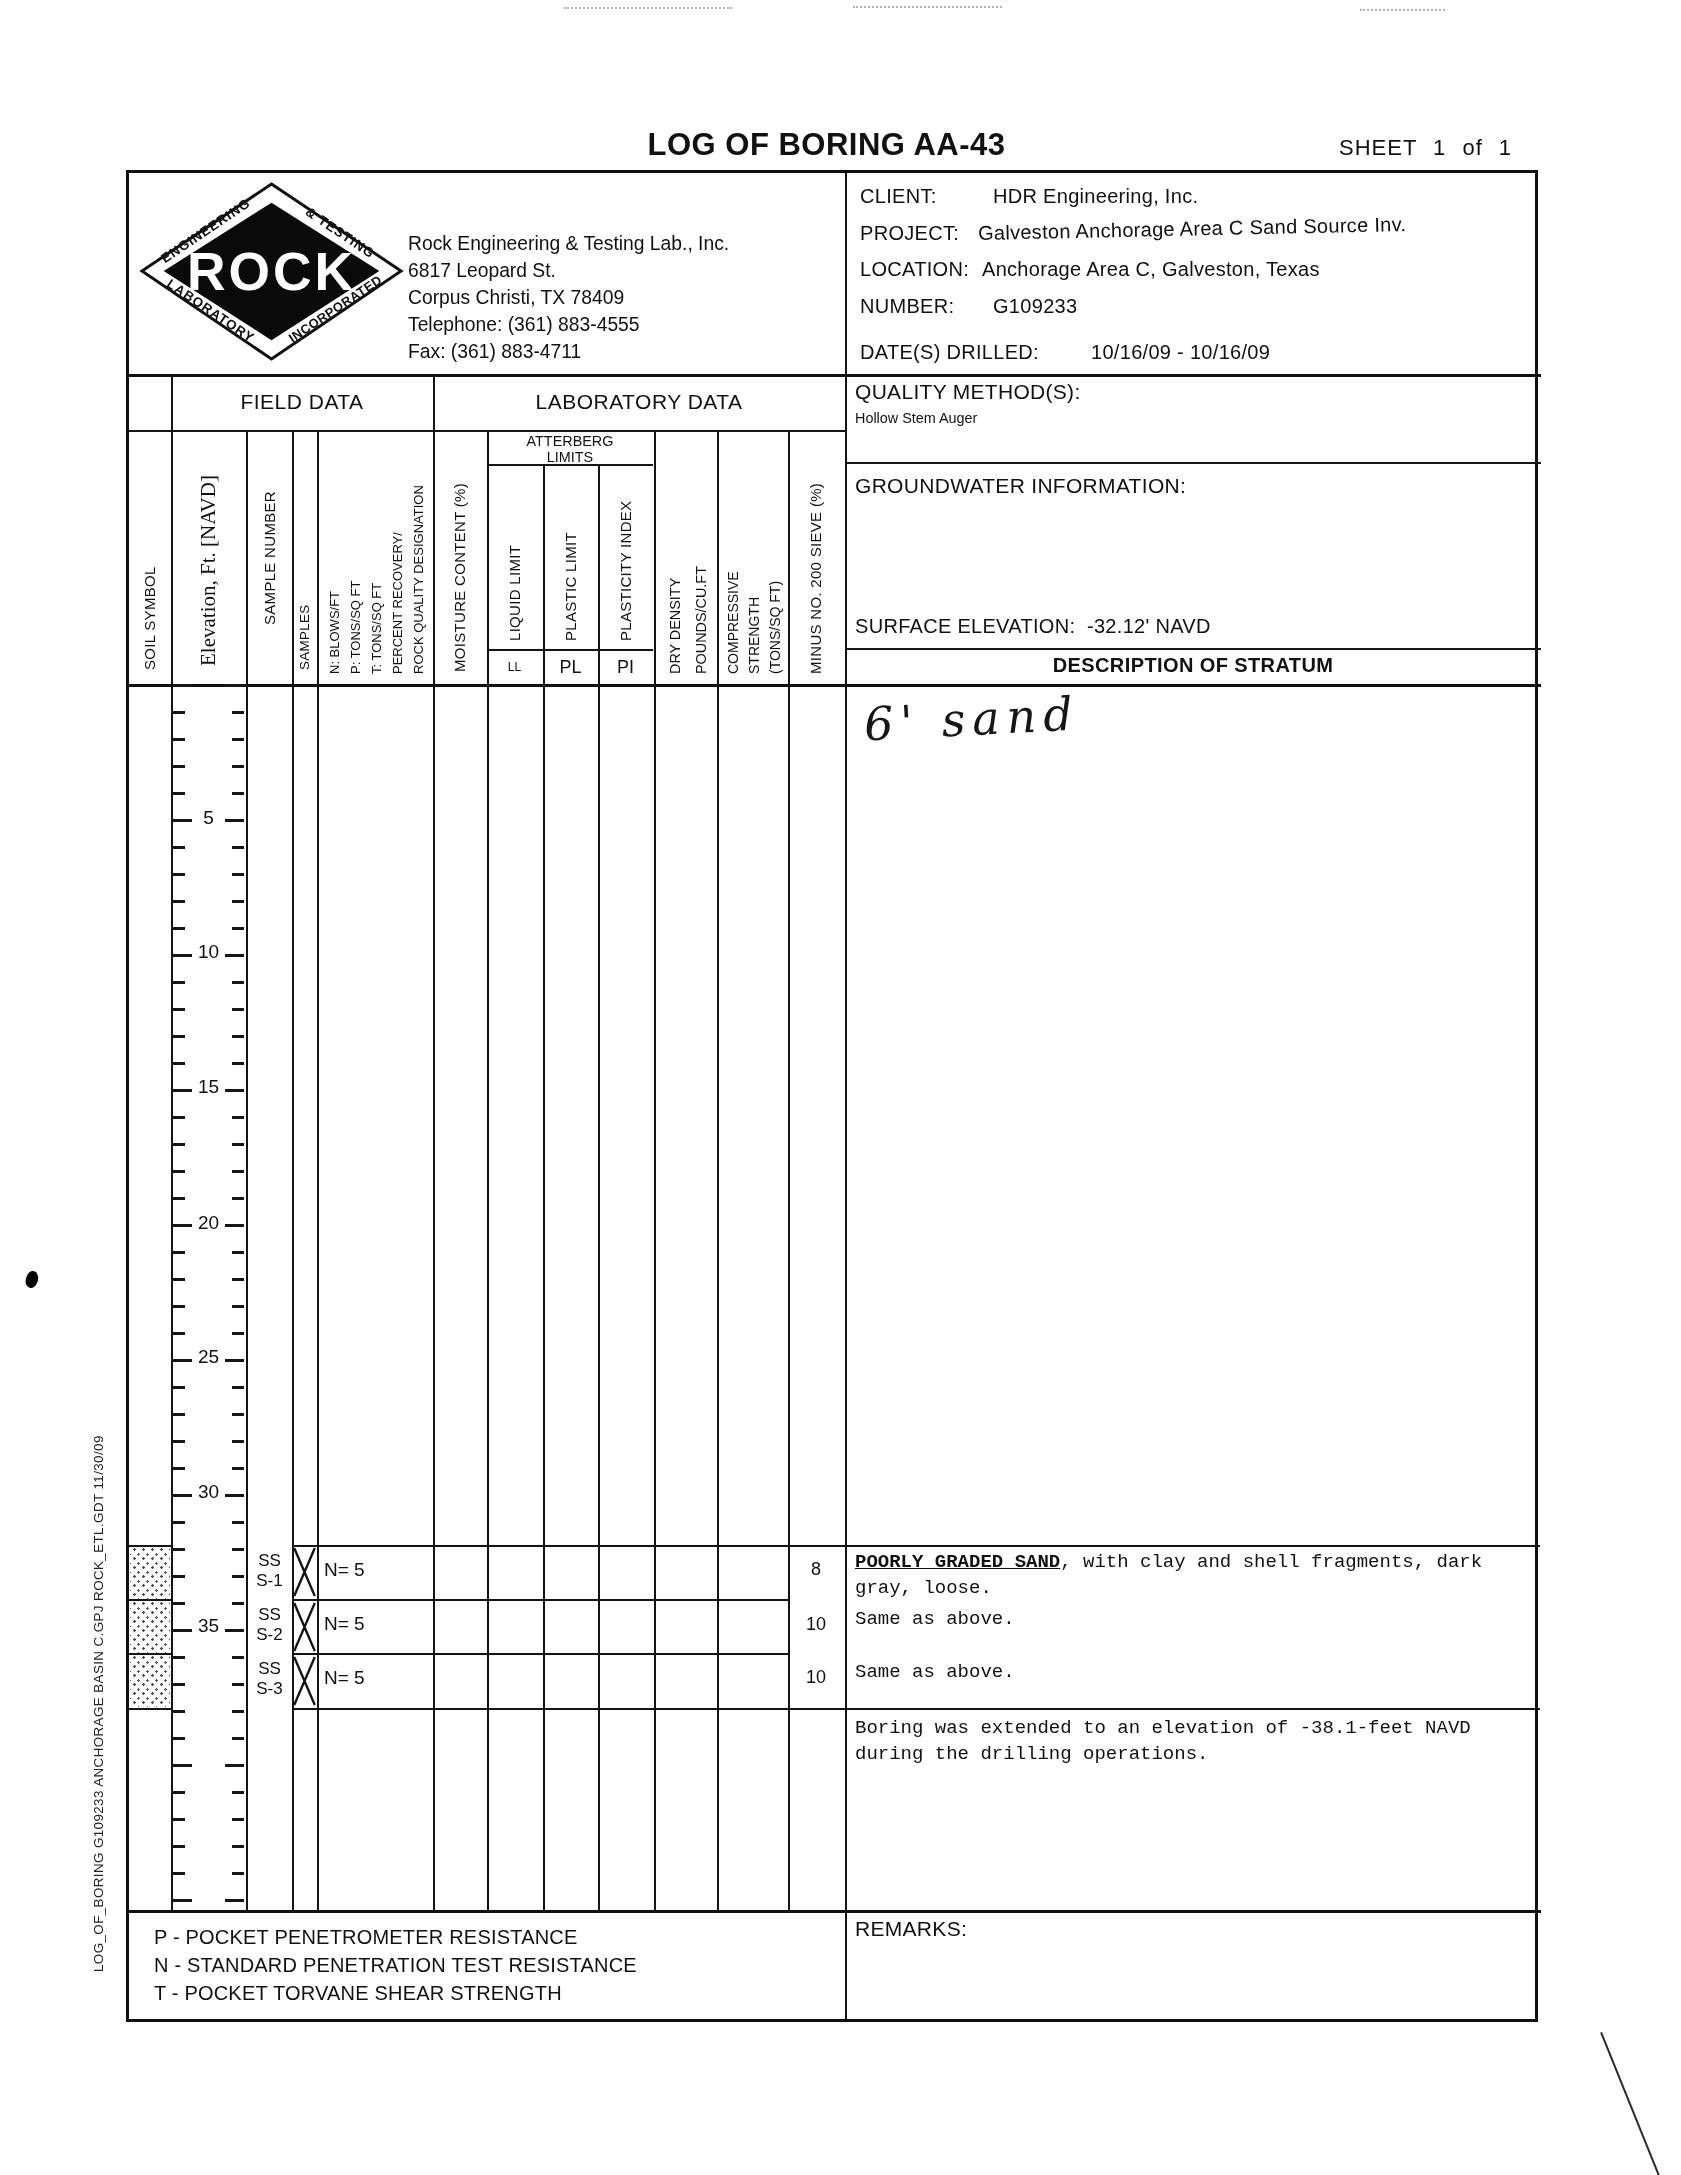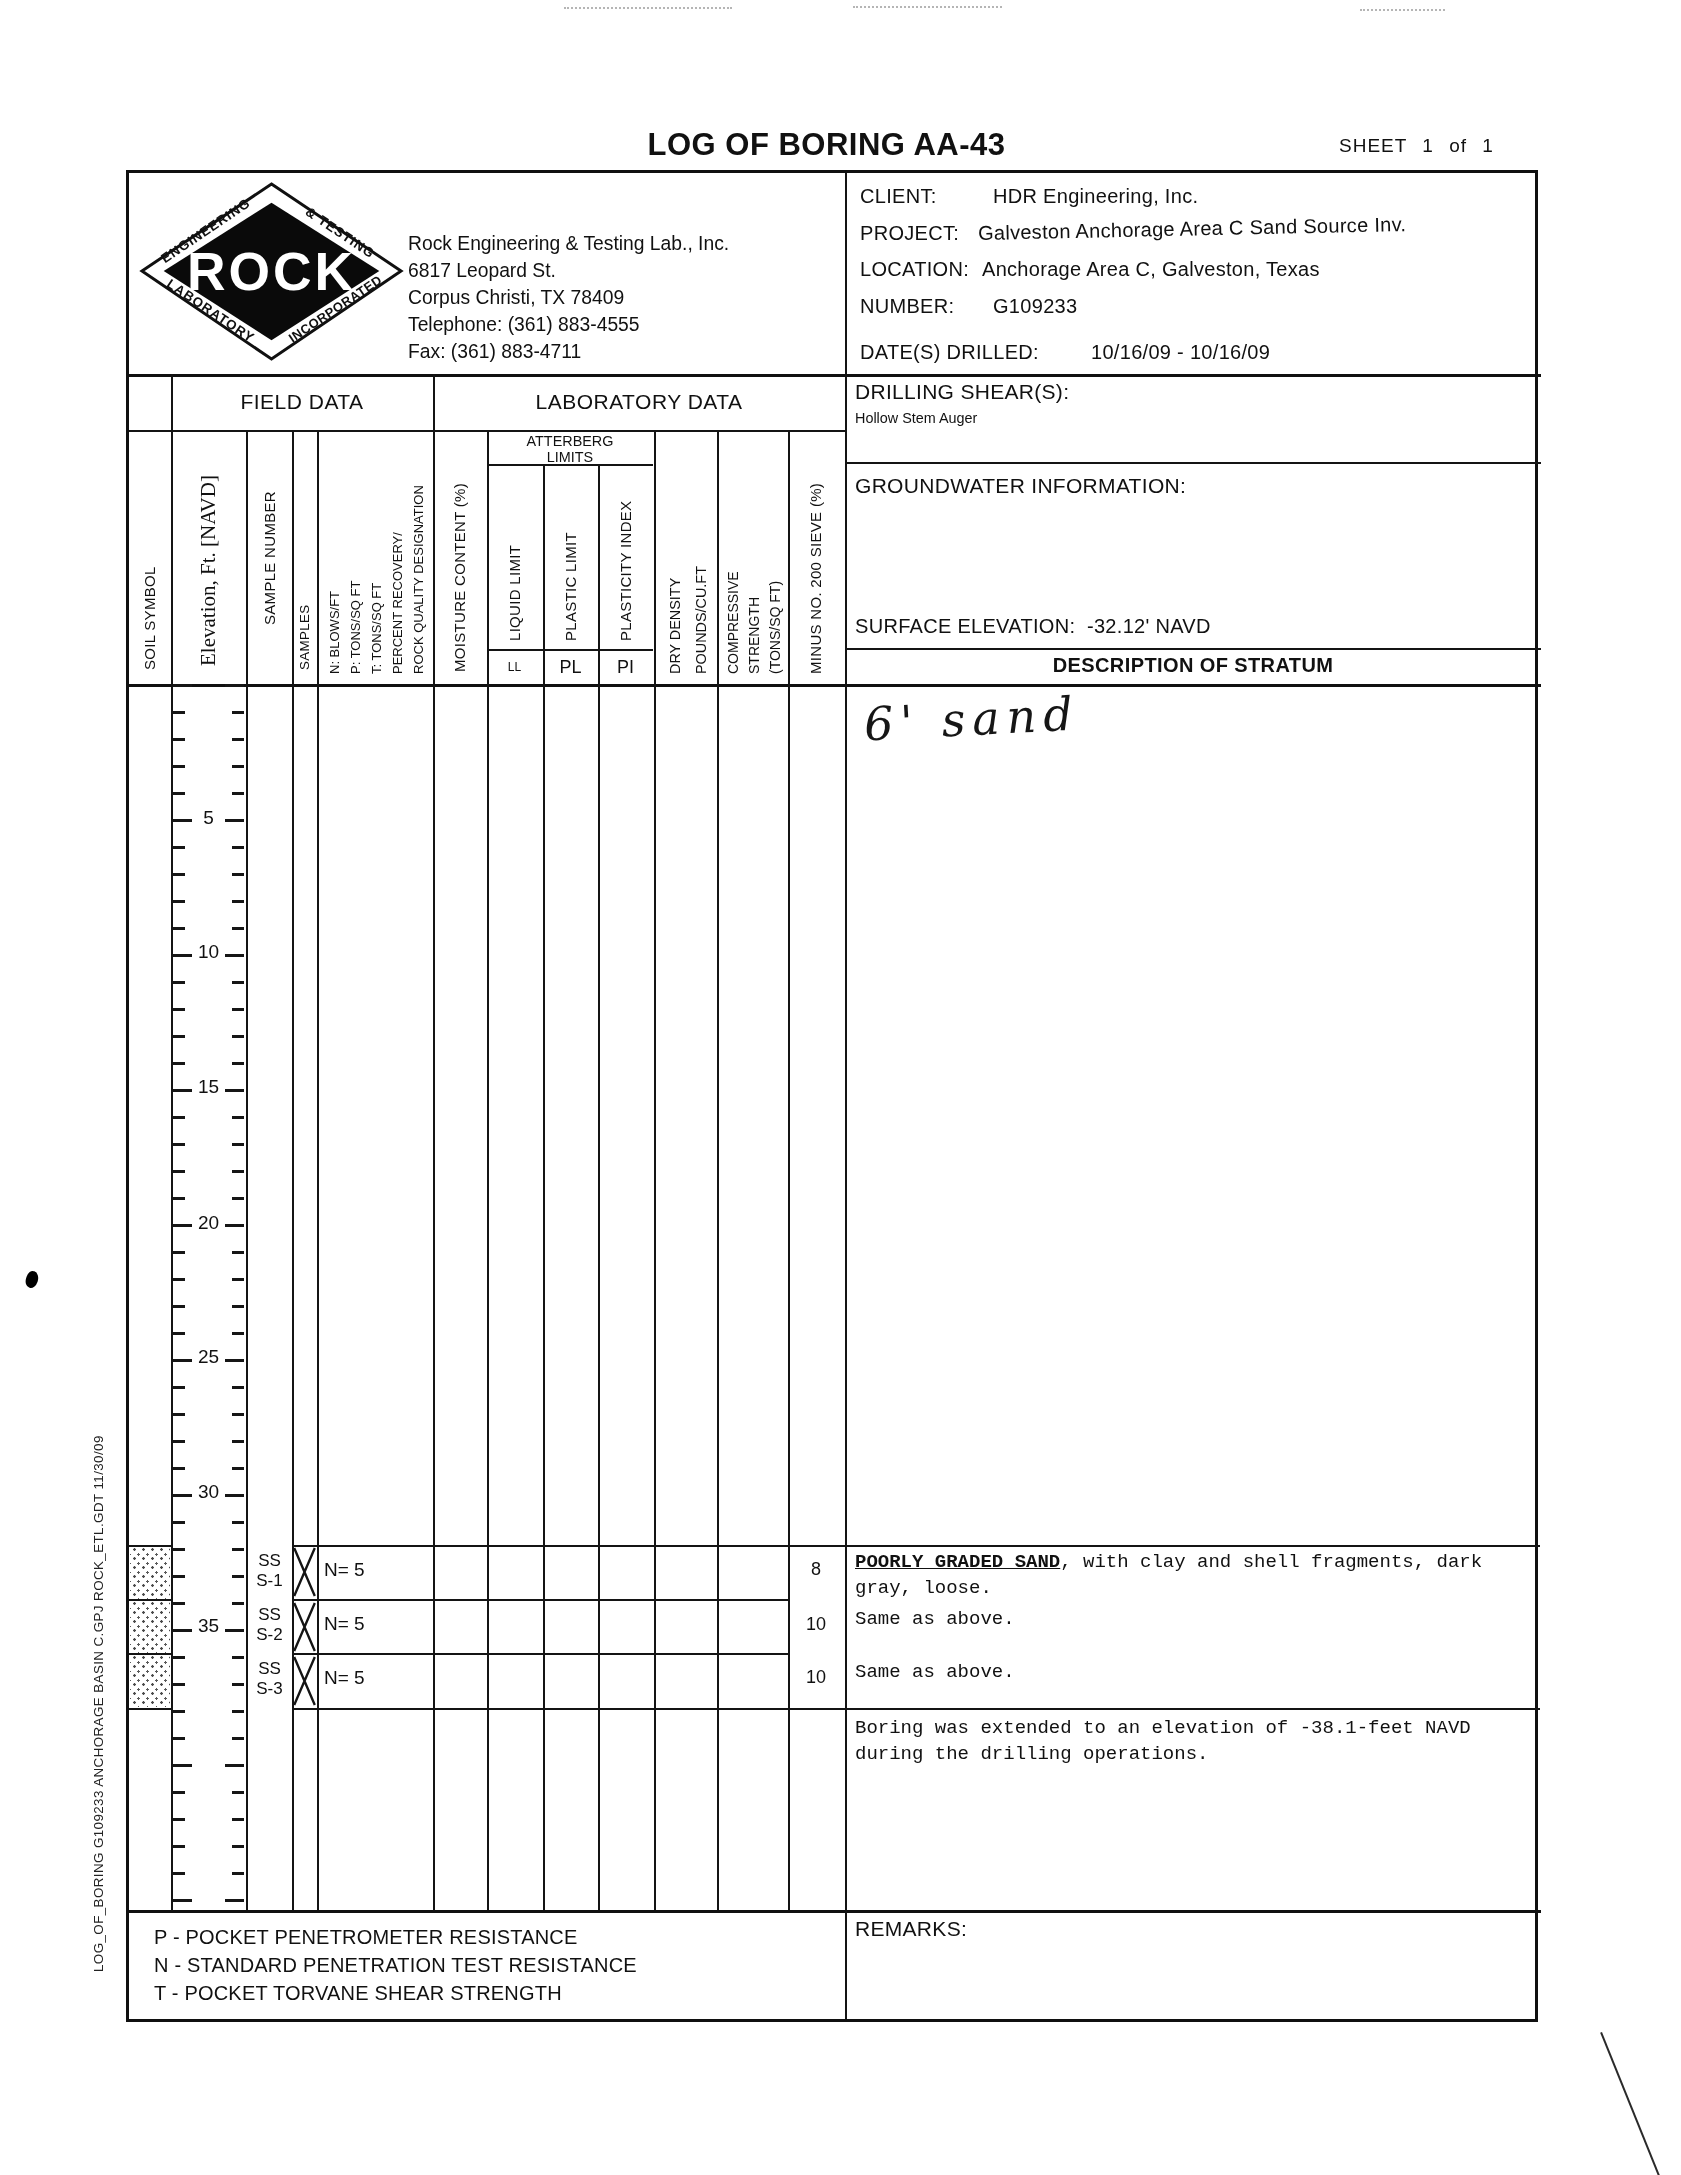--- a/index.html
+++ b/index.html
@@ -8,21 +8,21 @@
   .abs{position:absolute;}
   .doc{position:absolute;left:126px;top:170px;width:1406px;height:1846px;border:3px solid #101010;}
   .vl{position:absolute;width:2px;background:#141414;}
   .hl{position:absolute;height:2px;background:#141414;}
   .hl3{position:absolute;height:3px;background:#101010;}
   .rot{position:absolute;transform:rotate(-90deg);transform-origin:0 0;}
   .rot .ln{white-space:nowrap;}
   .ctr{text-align:center;}
   .title{position:absolute;left:495px;top:127px;width:663px;text-align:center;
          font-size:31px;font-weight:bold;letter-spacing:0.5px;}
-  .sheetlbl{position:absolute;left:1339px;top:135px;font-size:19px;word-spacing:9px;letter-spacing:1px;text-align:center;}
+  .sheetlbl{position:absolute;left:1339px;top:135px;font-size:22px;word-spacing:9px;letter-spacing:1px;text-align:center;}
   .lbl{font-size:20px;letter-spacing:0.3px;}
   .seclbl{font-size:21px;letter-spacing:0.3px;}
   .small{font-size:14.4px;}
   .serif{font-family:"Liberation Serif",serif;}
   .hand{font-family:"DejaVu Serif",serif;font-style:italic;font-size:46px;letter-spacing:7px;
         transform:rotate(-3deg);color:#161616;}
   .lead{font-weight:bold;text-decoration:underline;}
   .desc{font-size:19px;line-height:26px;font-family:Liberation Mono, monospace;}
   .stipple{background-image:radial-gradient(#4a4a4a 1.1px,transparent 1.5px),
            radial-gradient(#5a5a5a 1px,transparent 1.4px);
@@ -101,21 +101,21 @@
     <div class="abs lbl" style="left:864px;top:12px;">HDR Engineering, Inc.</div>
     <div class="abs lbl" style="left:731px;top:49px;">PROJECT:</div>
     <div class="abs lbl" style="left:849px;top:49px;transform:rotate(-1.2deg);transform-origin:left center;">Galveston Anchorage Area  C  Sand Source Inv.</div>
     <div class="abs lbl" style="left:731px;top:85px;">LOCATION:</div>
     <div class="abs lbl" style="left:853px;top:85px;">Anchorage Area C, Galveston, Texas</div>
     <div class="abs lbl" style="left:731px;top:122px;">NUMBER:</div>
     <div class="abs lbl" style="left:864px;top:122px;">G109233</div>
     <div class="abs lbl" style="left:731px;top:168px;">DATE(S) DRILLED:</div>
     <div class="abs lbl" style="left:962px;top:168px;">10/16/09 - 10/16/09</div>
 
-    <div class="abs seclbl" style="left:726px;top:207px;">DRILLING SHEAR(S):</div>
+    <div class="abs seclbl" style="left:726px;top:207px;">QUALITY METHOD(S):</div>
     <div class="abs small" style="left:726px;top:237px;">Hollow Stem Auger</div>
     <div class="abs seclbl" style="left:726px;top:301px;">GROUNDWATER INFORMATION:</div>
     <div class="abs lbl" style="left:726px;top:442px;">
       <span>SURFACE ELEVATION:</span>&nbsp;&nbsp;<span>-32.12' NAVD</span>
     </div>
     <div class="abs ctr" style="left:716px;top:481px;width:696px;font-size:20px;font-weight:bold;letter-spacing:0.4px;">DESCRIPTION OF STRATUM</div>
 
     <div class="abs ctr" style="left:42px;top:201px;width:262px;line-height:56px;font-size:21px;letter-spacing:0.5px;">FIELD DATA</div>
     <div class="abs ctr" style="left:304px;top:201px;width:412px;line-height:56px;font-size:21px;letter-spacing:0.5px;">LABORATORY DATA</div>
 

